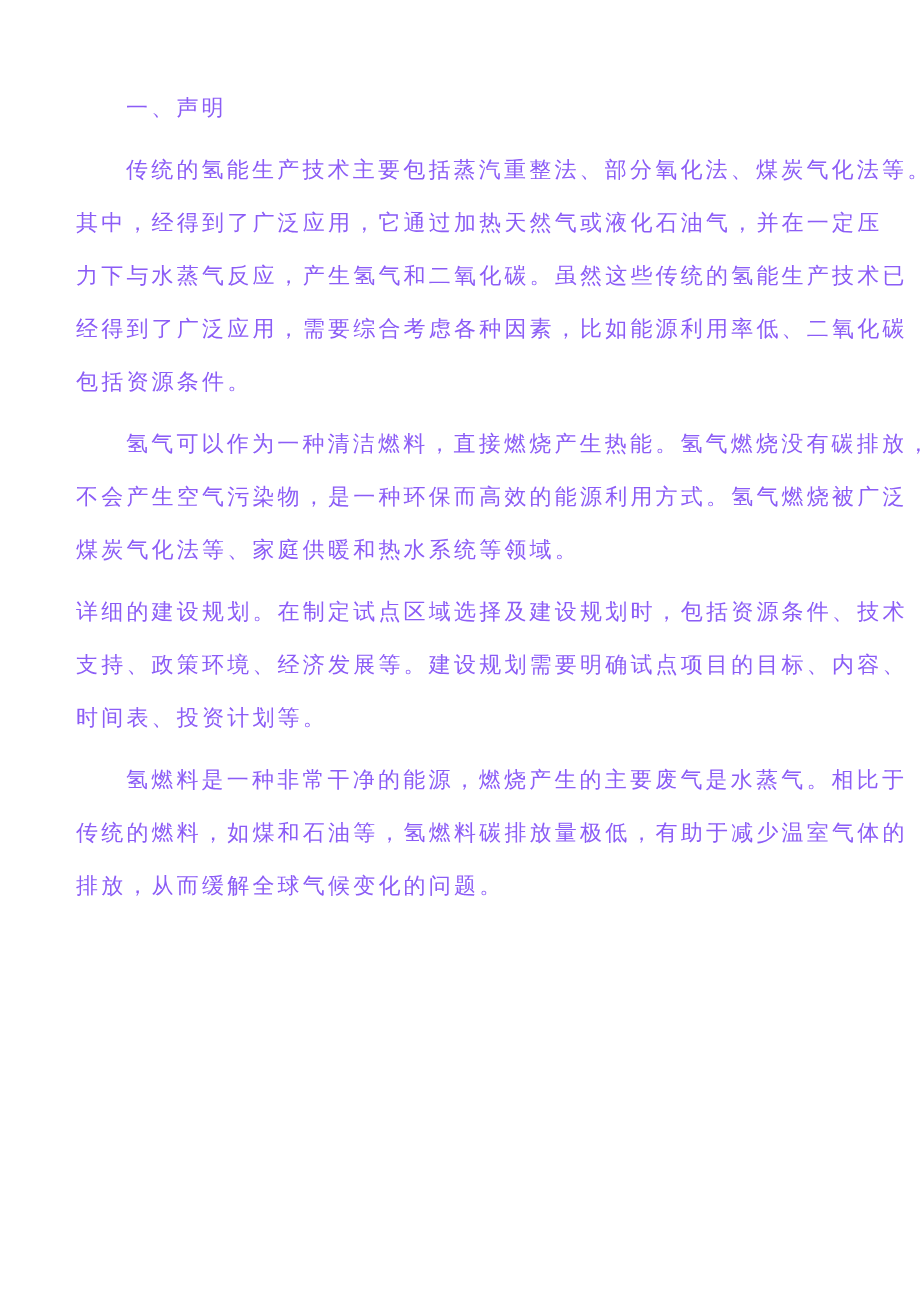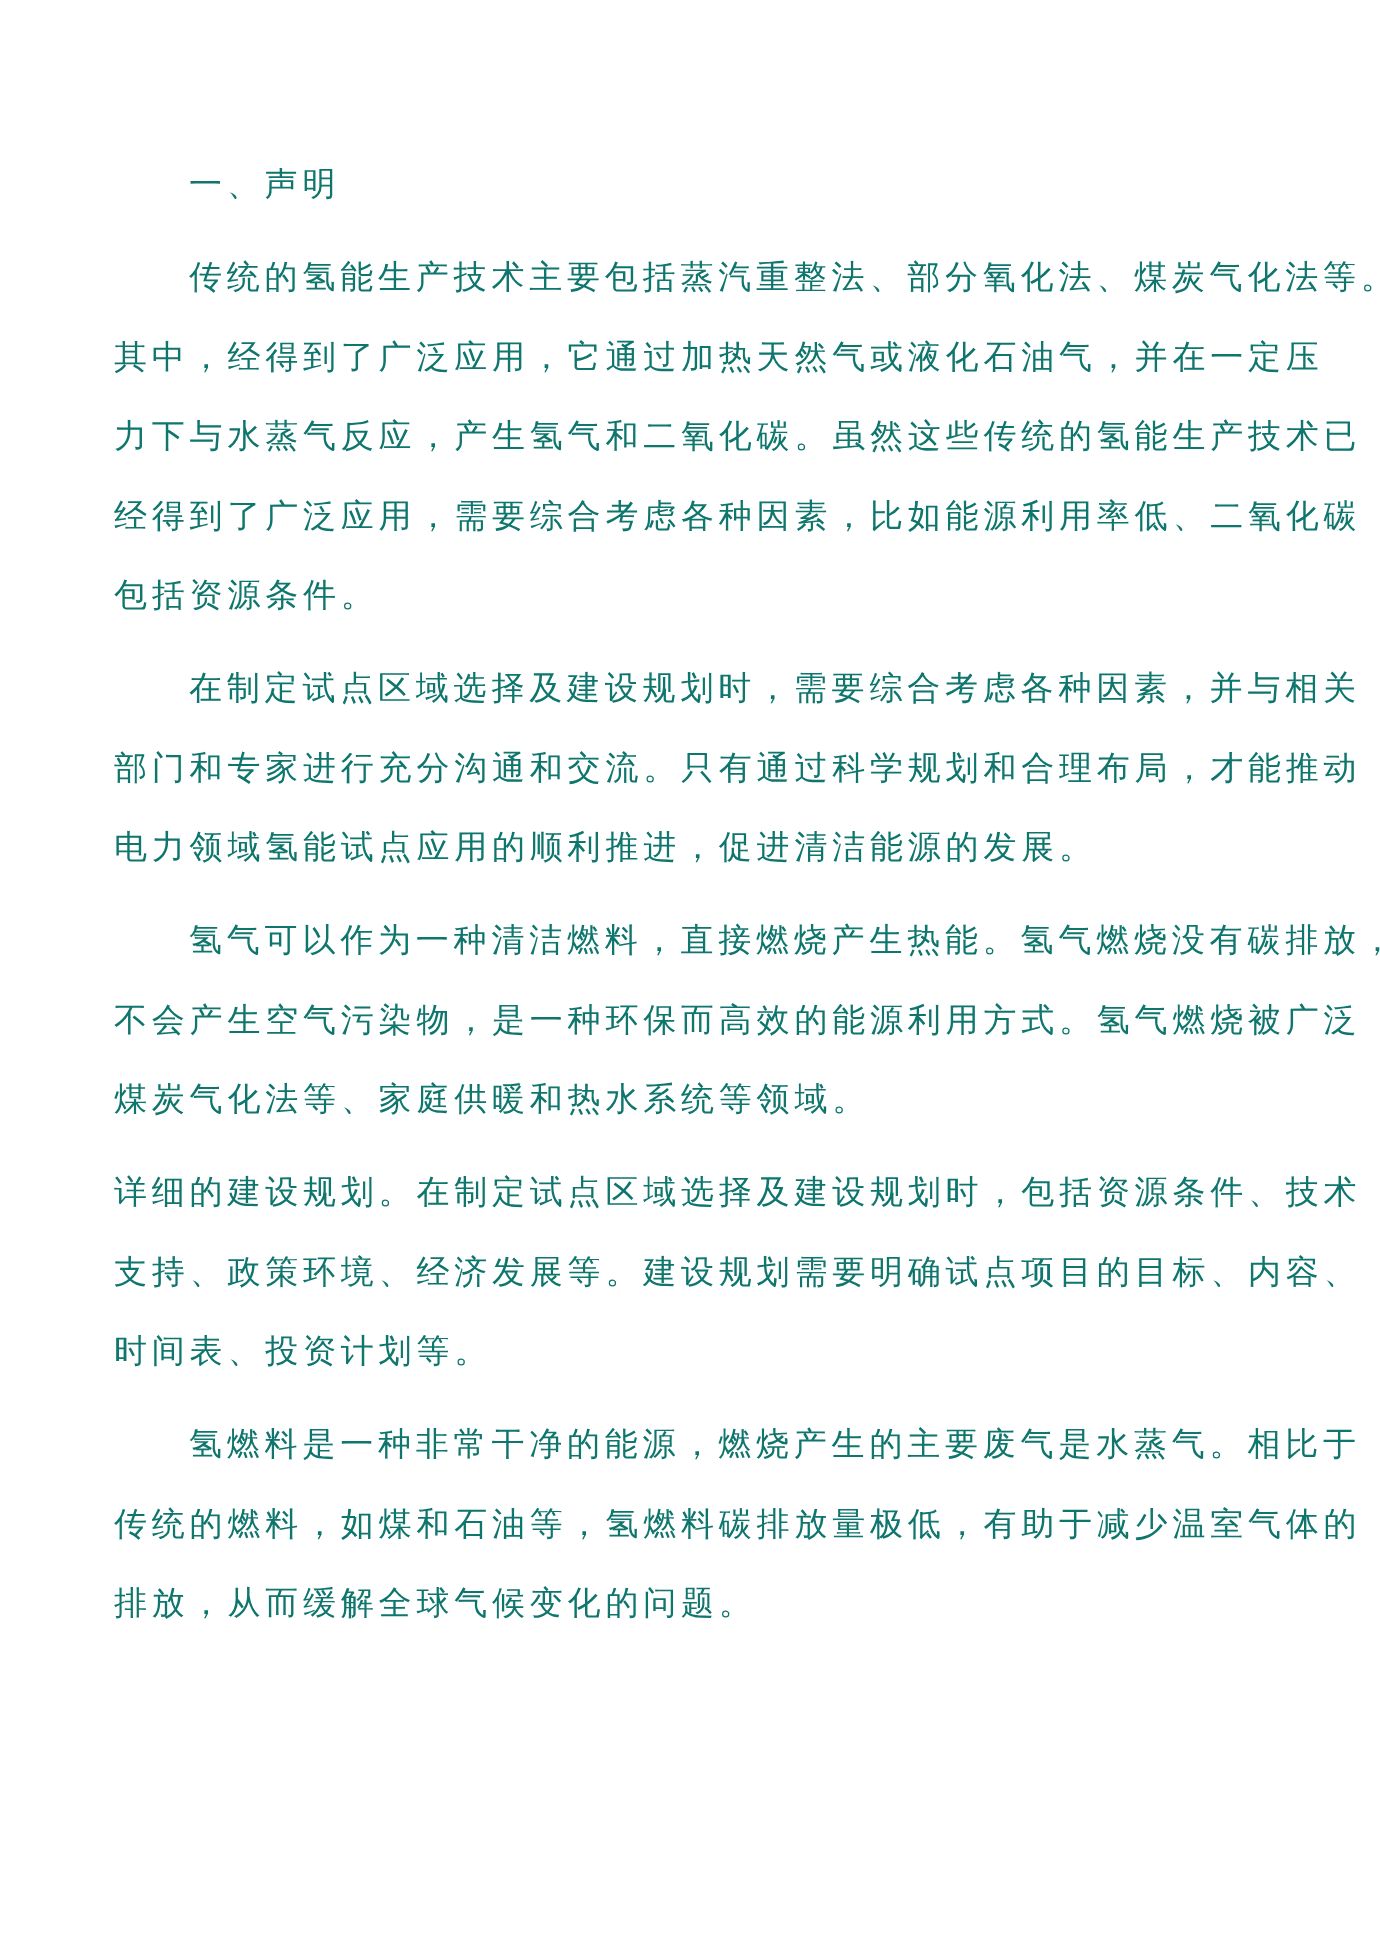--- a/index.html
+++ b/index.html
@@ -3,24 +3,23 @@
   <meta charset="utf-8">
   <style>
     html, body { margin: 0; padding: 0; background: #ffffff; }
     body { width: 920px; height: 1301px; position: relative; overflow: hidden; }
     .page {
       position: absolute; left: 0; top: 0; width: 920px; height: 1301px; background: #ffffff;
     }
     .content {
       position: absolute; left: 76px; top: 88px; width: 780px;
       font-family: "DejaVu Serif", "Liberation Serif", serif;
-      color: #0f766e;
+      color: #8b5cf6;
       font-size: 22px;
       letter-spacing: 3.2px;
-      margin-top: 16px;
     }
     .heading {
       height: 40px; line-height: 40px;
       padding-left: 50px;
       margin-bottom: 22px;
       white-space: nowrap;
     }
     .para { margin-bottom: 22px; }
     .line {
       display: block; height: 53px; line-height: 40px; white-space: nowrap;
@@ -36,25 +35,20 @@
     <div class="heading">一、声明</div>
 
     <div class="para">
       <span class="line first">传统的氢能生产技术主要包括蒸汽重整法、部分氧化法、煤炭气化法等。</span>
       <span class="line">其中，经得到了广泛应用，它通过加热天然气或液化石油气，并在一定压</span>
       <span class="line">力下与水蒸气反应，产生氢气和二氧化碳。虽然这些传统的氢能生产技术已</span>
       <span class="line">经得到了广泛应用，需要综合考虑各种因素，比如能源利用率低、二氧化碳</span>
       <span class="line">包括资源条件。</span>
     </div>
 
-    <div class="para">
-      <span class="line first">在制定试点区域选择及建设规划时，需要综合考虑各种因素，并与相关</span>
-      <span class="line">部门和专家进行充分沟通和交流。只有通过科学规划和合理布局，才能推动</span>
-      <span class="line">电力领域氢能试点应用的顺利推进，促进清洁能源的发展。</span>
-    </div>
 
     <div class="para">
       <span class="line first">氢气可以作为一种清洁燃料，直接燃烧产生热能。氢气燃烧没有碳排放，</span>
       <span class="line">不会产生空气污染物，是一种环保而高效的能源利用方式。氢气燃烧被广泛</span>
       <span class="line">煤炭气化法等、家庭供暖和热水系统等领域。</span>
     </div>
 
     <div class="para">
       <span class="line">详细的建设规划。在制定试点区域选择及建设规划时，包括资源条件、技术</span>
       <span class="line">支持、政策环境、经济发展等。建设规划需要明确试点项目的目标、内容、</span>

